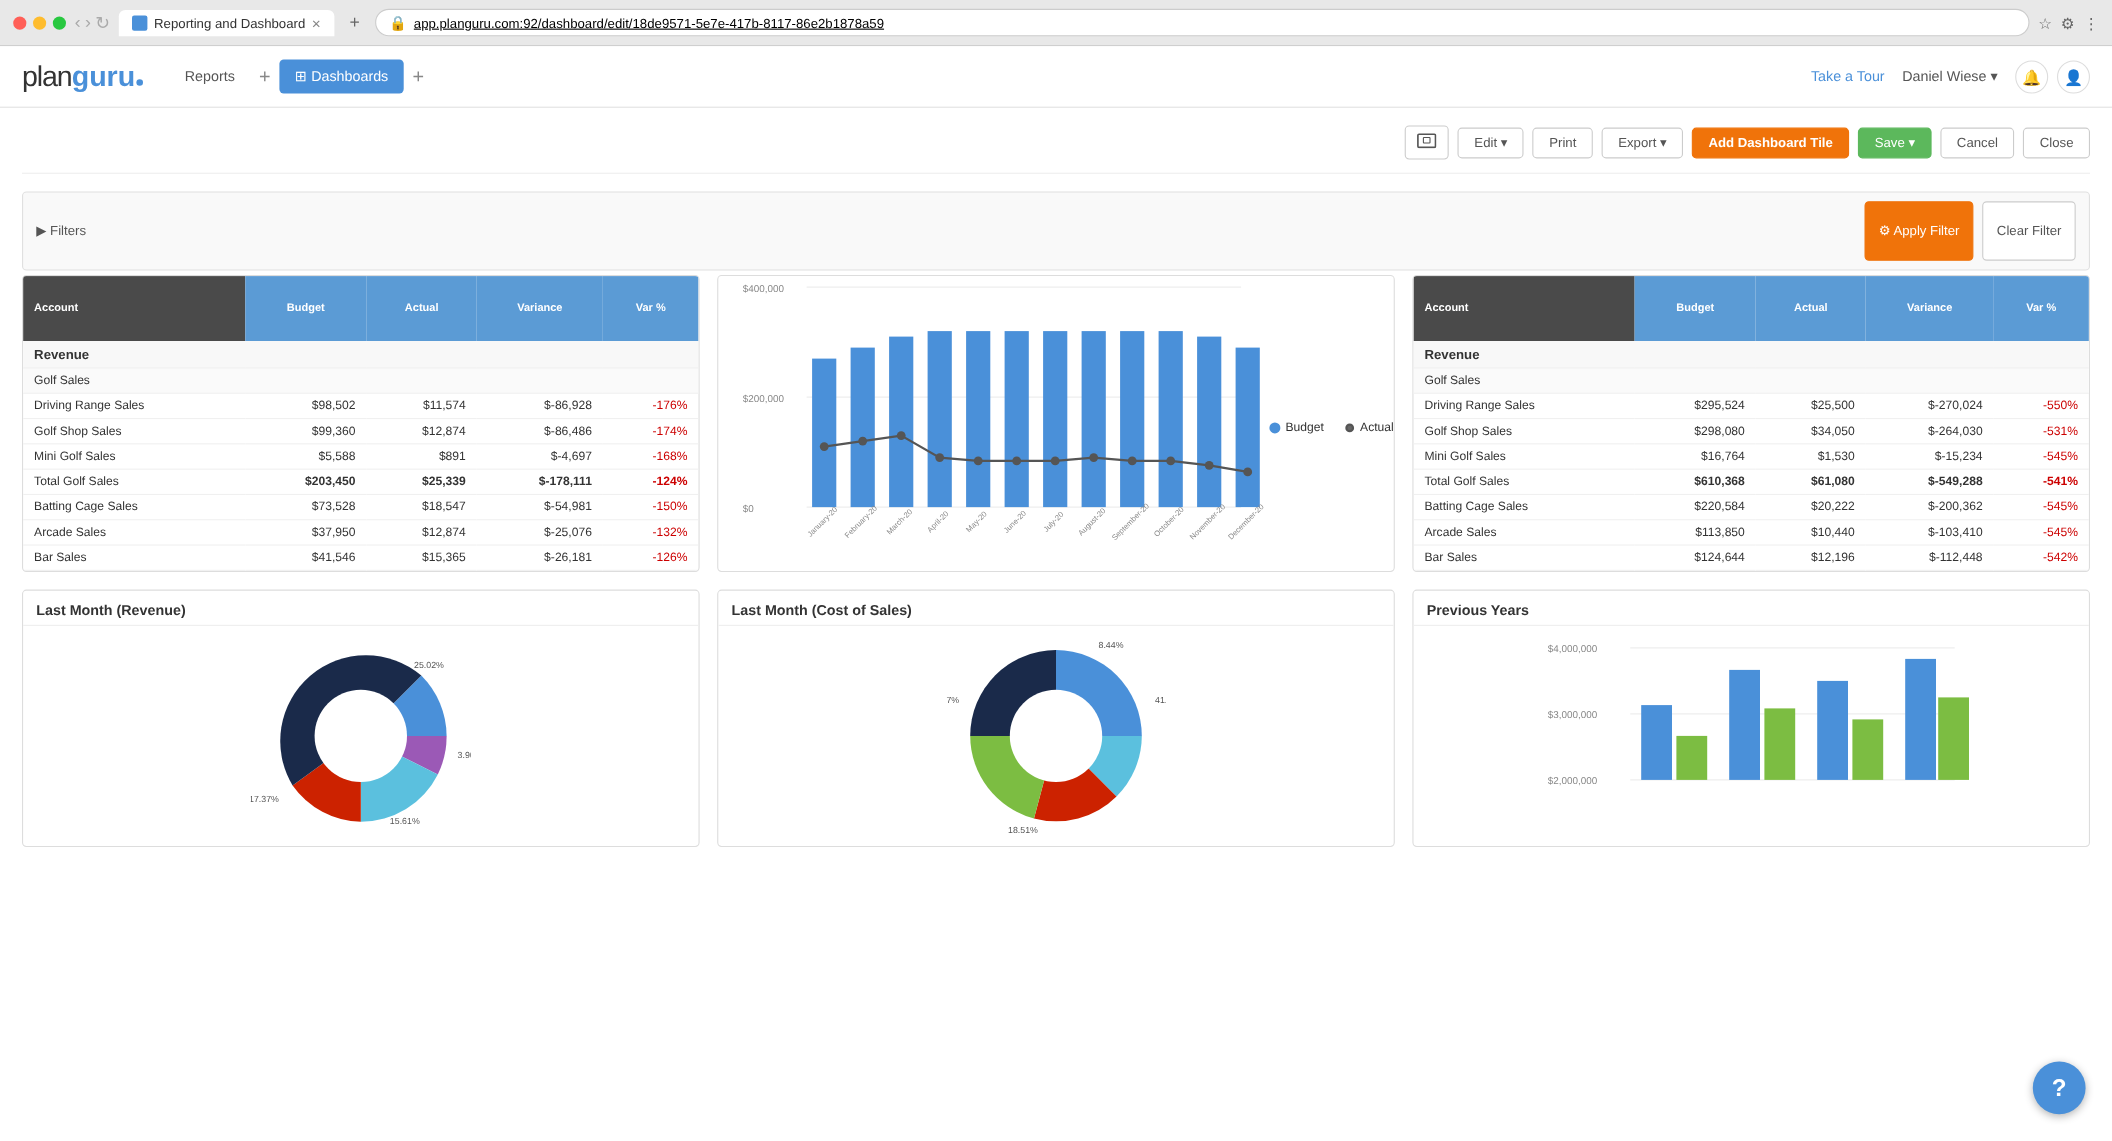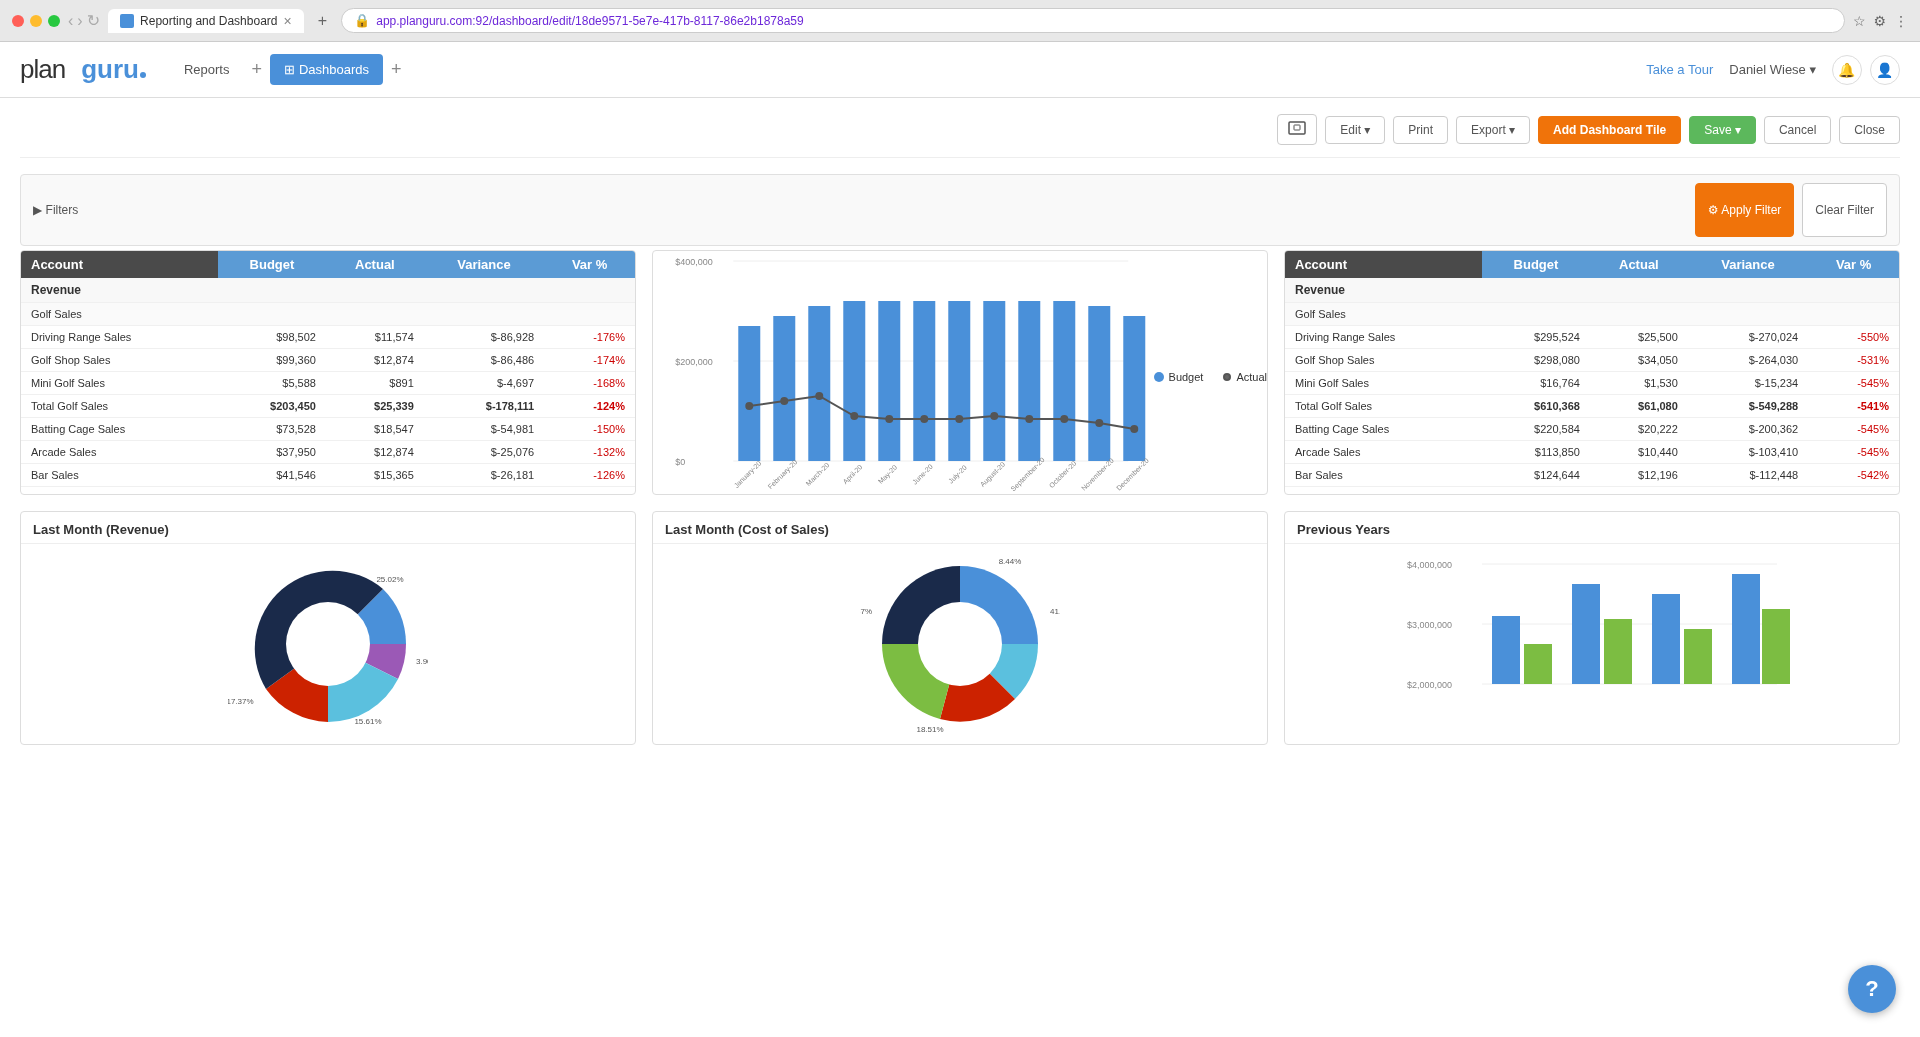--- a/index.html
+++ b/index.html
@@ -9,31 +9,31 @@
     .browser-chrome { background: #e8e8e8; padding: 8px 12px; display: flex; align-items: center; gap: 8px; border-bottom: 1px solid #ccc; }
     .browser-dots { display: flex; gap: 6px; }
     .browser-dot { width: 12px; height: 12px; border-radius: 50%; }
     .dot-red { background: #ff5f57; }
     .dot-yellow { background: #febc2e; }
     .dot-green { background: #28c840; }
     .browser-tab { background: #fff; padding: 4px 12px; border-radius: 6px 6px 0 0; font-size: 12px; display: flex; align-items: center; gap: 6px; min-width: 180px; }
     .browser-tab-icon { width: 14px; height: 14px; background: #4a90d9; border-radius: 2px; }
     .browser-new-tab { background: none; border: none; font-size: 16px; cursor: pointer; color: #666; padding: 2px 6px; }
     .address-bar { flex: 1; background: #fff; border: 1px solid #ccc; border-radius: 20px; padding: 4px 12px; font-size: 12px; color: #333; display: flex; align-items: center; gap: 6px; }
-    .address-bar-url { color: #6d28d9; font-size: 12px; }
+    .address-bar-url { color: #000000; font-size: 12px; text-decoration: underline; }
     .browser-actions { display: flex; gap: 8px; margin-left: auto; }
     .browser-action-btn { background: none; border: none; font-size: 14px; cursor: pointer; color: #666; }
     .nav-buttons { display: flex; gap: 4px; align-items: center; }
     .nav-btn { background: none; border: none; font-size: 16px; cursor: pointer; color: #aaa; }
 
     
     .app-header { background: #fff; border-bottom: 1px solid #ddd; padding: 0 20px; display: flex; align-items: center; height: 56px; }
     .logo { display: flex; align-items: baseline; gap: 0; margin-right: 24px; }
     .logo-plan { font-size: 26px; font-weight: 300; color: #333; letter-spacing: -1px; }
-    .logo-guru { font-size: 26px; font-weight: 700; color: #4a90d9; margin-left: 16px; }
+    .logo-guru { font-size: 26px; font-weight: 700; color: #4a90d9; }
     .logo-dot { width: 6px; height: 6px; background: #4a90d9; border-radius: 50%; margin-left: 1px; margin-bottom: 2px; }
     .nav-menu { display: flex; align-items: center; gap: 0; justify-content: space-between; }
     .nav-item { padding: 8px 14px; color: #555; cursor: pointer; font-size: 13px; display: flex; align-items: center; gap: 4px; border-radius: 4px; }
     .nav-item.active { color: #fff; background: #4a90d9; }
     .nav-add { background: none; border: none; font-size: 18px; cursor: pointer; color: #888; padding: 4px 8px; }
     .header-right { margin-left: auto; display: flex; align-items: center; gap: 16px; }
     .take-tour { color: #4a90d9; font-size: 13px; cursor: pointer; text-decoration: none; }
     .user-name { font-size: 13px; color: #555; cursor: pointer; }
     .header-icons { display: flex; gap: 8px; }
     .header-icon-btn { width: 30px; height: 30px; border-radius: 50%; border: 1px solid #ddd; background: #fff; display: flex; align-items: center; justify-content: center; cursor: pointer; font-size: 14px; color: #666; }
@@ -63,21 +63,21 @@
     .filter-buttons { display: flex; gap: 8px; }
     .apply-filter-btn { background: #f0730a; color: #fff; border: 1px solid #f0730a; border-radius: 4px; padding: 5px 12px; font-size: 12px; cursor: pointer; display: flex; align-items: center; gap: 4px; }
     .clear-filter-btn { background: #fff; color: #555; border: 1px solid #ccc; border-radius: 4px; padding: 19px 12px; font-size: 12px; cursor: pointer; }
 
     
     .dashboard-grid { display: grid; grid-template-columns: 1fr 1fr 1fr; gap: 16px; }
 
     
     .table-panel { background: #fff; border: 1px solid #ddd; border-radius: 4px; overflow: hidden; }
     .data-table { width: 100%; border-collapse: collapse; font-size: 11px; }
-    .data-table th { background: #5b9bd5; color: #fff; padding: 6px 10px; text-align: center; font-weight: 600; font-size: 13px; }
+    .data-table th { background: #5b9bd5; color: #fff; padding: 24px 10px; text-align: center; font-weight: 600; font-size: 10px; }
     .data-table th:first-child { background: #4a4a4a; color: #fff; text-align: left; }
     .data-table td { padding: 5px 10px; border-bottom: 1px solid #f0f0f0; }
     .data-table td:first-child { font-weight: 500; }
     .data-table td:not(:first-child) { text-align: right; }
     .section-header { font-weight: 700; font-size: 12px; background: #f8f8f8; }
     .sub-header { font-weight: 600; font-size: 11px; color: #333; background: #fafafa; }
     .negative { color: #cc0000; }
     .total-row { font-weight: 700; }
 
     

